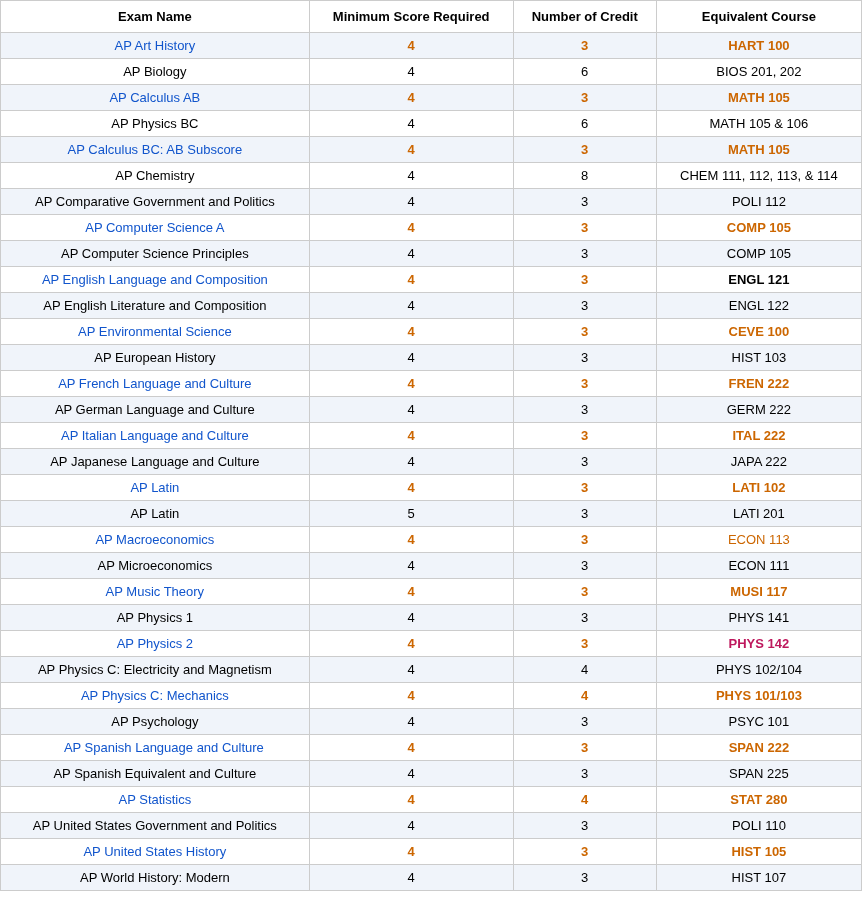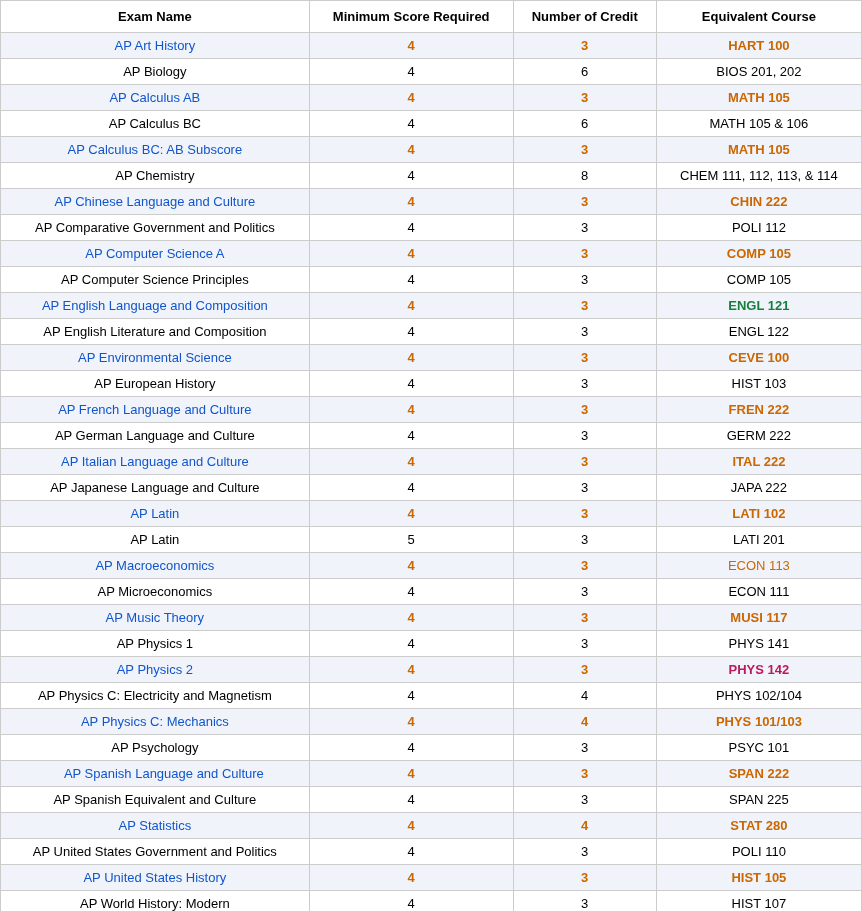--- a/index.html
+++ b/index.html
@@ -65,44 +65,38 @@
         <td>6</td>
         <td>BIOS 201, 202</td>
       </tr>
       <tr>
         <td class="exam-name" style="color: rgb(17, 85, 204);">AP Calculus AB</td>
         <td style="color: rgb(204, 102, 0); font-weight: bold;">4</td>
         <td style="color: rgb(204, 102, 0); font-weight: bold;">3</td>
         <td style="color: rgb(204, 102, 0); font-weight: bold;">MATH 105</td>
       </tr>
       <tr>
-        <td class="exam-name">AP Calculus BC</td>
+        <td class="exam-name">AP Physics BC</td>
         <td>4</td>
         <td>6</td>
         <td>MATH 105 &amp; 106</td>
       </tr>
       <tr>
         <td class="exam-name" style="color: rgb(17, 85, 204);">AP Calculus BC: AB Subscore</td>
         <td style="color: rgb(204, 102, 0); font-weight: bold;">4</td>
         <td style="color: rgb(204, 102, 0); font-weight: bold;">3</td>
         <td style="color: rgb(204, 102, 0); font-weight: bold;">MATH 105</td>
       </tr>
       <tr>
         <td class="exam-name">AP Chemistry</td>
         <td>4</td>
         <td>8</td>
         <td>CHEM 111, 112, 113, &amp; 114</td>
       </tr>
       <tr>
-        <td class="exam-name" style="color: rgb(17, 85, 204);">AP Chinese Language and Culture</td>
-        <td style="color: rgb(204, 102, 0); font-weight: bold;">4</td>
-        <td style="color: rgb(204, 102, 0); font-weight: bold;">3</td>
-        <td style="color: rgb(204, 102, 0); font-weight: bold;">CHIN 222</td>
-      </tr>
-      <tr>
         <td class="exam-name">AP Comparative Government and Politics</td>
         <td>4</td>
         <td>3</td>
         <td>POLI 112</td>
       </tr>
       <tr>
         <td class="exam-name" style="color: rgb(17, 85, 204);">AP Computer Science A</td>
         <td style="color: rgb(204, 102, 0); font-weight: bold;">4</td>
         <td style="color: rgb(204, 102, 0); font-weight: bold;">3</td>
         <td style="color: rgb(204, 102, 0); font-weight: bold;">COMP 105</td>
@@ -110,21 +104,21 @@
       <tr>
         <td class="exam-name">AP Computer Science Principles</td>
         <td>4</td>
         <td>3</td>
         <td>COMP 105</td>
       </tr>
       <tr>
         <td class="exam-name" style="color: rgb(17, 85, 204);">AP English Language and Composition</td>
         <td style="color: rgb(204, 102, 0); font-weight: bold;">4</td>
         <td style="color: rgb(204, 102, 0); font-weight: bold;">3</td>
-        <td style="color: #15803d; font-weight: bold;">ENGL 121</td>
+        <td style="color: #000000; font-weight: bold;">ENGL 121</td>
       </tr>
       <tr>
         <td class="exam-name">AP English Literature and Composition</td>
         <td>4</td>
         <td>3</td>
         <td>ENGL 122</td>
       </tr>
       <tr>
         <td class="exam-name" style="color: rgb(17, 85, 204);">AP Environmental Science</td>
         <td style="color: rgb(204, 102, 0); font-weight: bold;">4</td>

